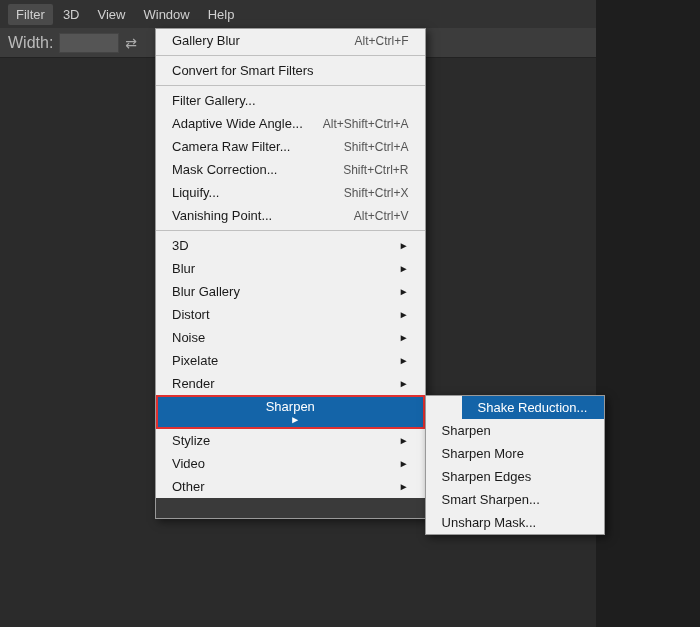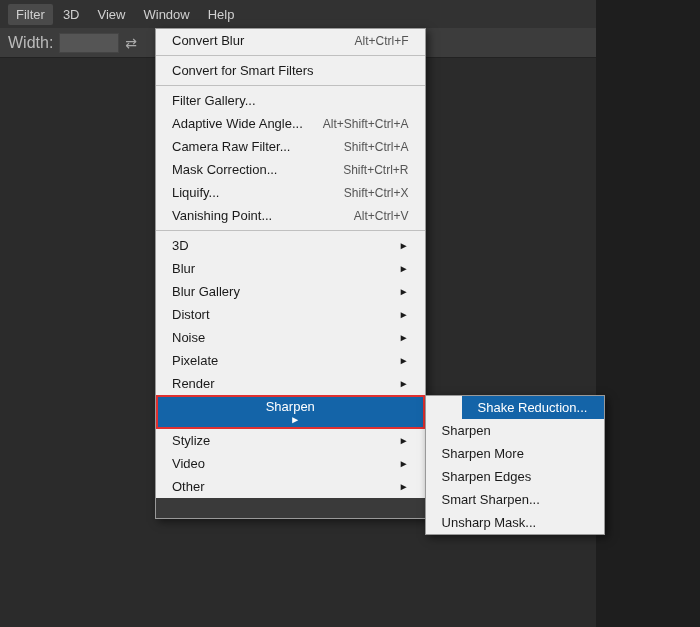--- a/index.html
+++ b/index.html
@@ -171,21 +171,21 @@
   <div class="toolbar">
     <span class="toolbar-label">Width:</span>
     <input class="toolbar-input" type="text" style="">
     <span style="color:#aaa; font-size:14px;">⇄</span>
   </div>
 
   <div class="dropdown-container">
     <div class="dropdown-menu">
 
       <div class="menu-item">
-        <span>Convert Blur</span>
+        <span>Gallery Blur</span>
         <span class="shortcut">Alt+Ctrl+F</span>
       </div>
 
       <div class="menu-separator"></div>
 
       <div class="menu-item">
         <span>Convert for Smart Filters</span>
       </div>
 
       <div class="menu-separator"></div>

